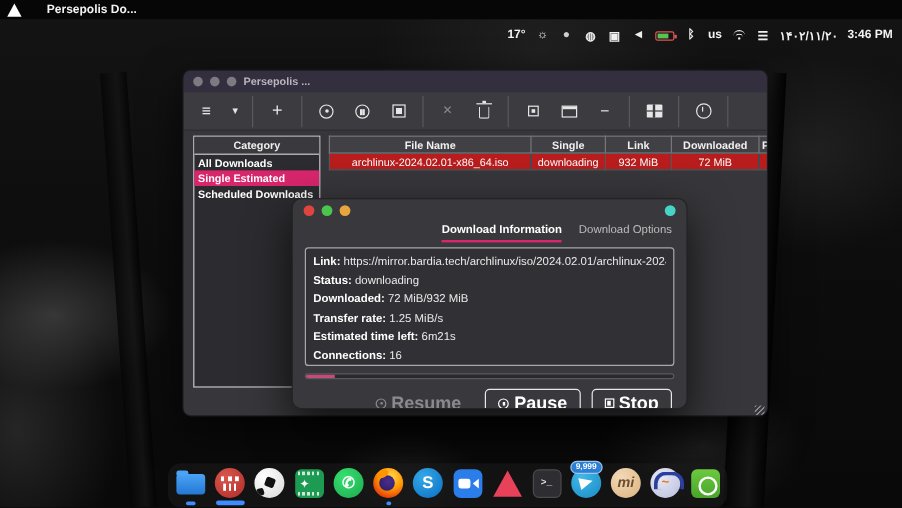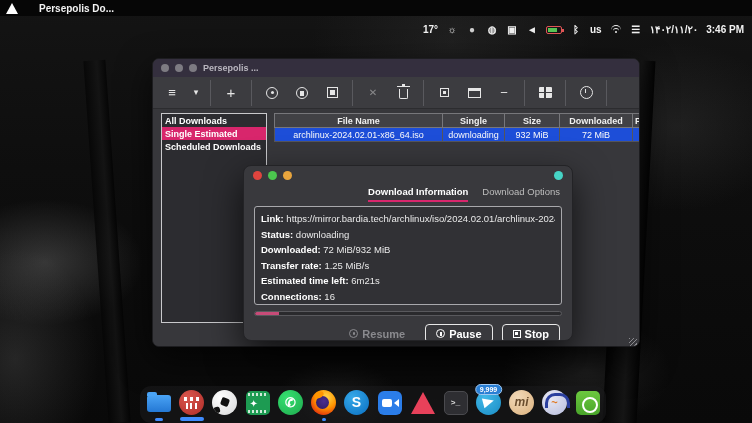--- a/index.html
+++ b/index.html
@@ -89,21 +89,21 @@
     position:absolute; left:8px; top:4px; width:106px; height:210px;
     background:#2c2c30; border:1px solid #c9c9cc; font-size:9px;
   }
   .cat-header { text-align:center; font-weight:bold; color:#efefef; padding:2px 0; border-bottom:1px solid #c9c9cc; background:#3a3a3e; }
   .cat-item { padding:1.5px 3px; font-weight:bold; color:#fff; white-space:nowrap; }
   .cat-item.selected { background:#d8266c; }
 
   
   .dl-table { position:absolute; left:121px; top:4px; width:366px; font-size:9px; border-collapse:collapse; table-layout:fixed; }
   .dl-table th { background:#414145; color:#f0f0f0; font-weight:bold; border:1px solid #77777b; padding:1.5px 2px; }
-  .dl-table td { background:#1d4ed8; color:#fafafa; border:1px solid #55555a; padding:1.5px 2px; text-align:center; white-space:nowrap; overflow:hidden; }
+  .dl-table td { background:#b91c1c; color:#fafafa; border:1px solid #55555a; padding:1.5px 2px; text-align:center; white-space:nowrap; overflow:hidden; }
   .grip { position:absolute; right:2px; bottom:2px; width:8px; height:8px;
     background:repeating-linear-gradient(135deg, #8a8a8e 0 1px, transparent 1px 3px); }
 
   
   .dialog {
     position:absolute; left:243px; top:165px; width:330px; height:176px;
     background:#39393d; border-radius:8px; box-shadow:0 14px 36px rgba(0,0,0,.7);
     z-index:20; overflow:hidden; border:1px solid #232326;
   }
   .dlg-titlebar { height:18px; display:flex; align-items:center; gap:6px; padding:0 9px; }
@@ -116,21 +116,21 @@
   .info-box {
     margin:4px 10px 0 10px; height:99px; background:#313135;
     border:1px solid #a8a8ac; border-radius:3px; padding:4px 6px;
     font-size:9.5px; line-height:15.5px; color:#eaeaea;
   }
   .info-line { white-space:nowrap; overflow:hidden; }
   .info-line b { color:#fff; }
   .dlg-progress { margin:6px 10px 0 10px; height:5px; background:#2a2a2d; border:1px solid #59595d; border-radius:3px; overflow:hidden; }
   .dlg-progress .fill { height:100%; background:#c74b78; border-radius:3px 0 0 3px; }
   .dlg-buttons { display:flex; justify-content:flex-end; align-items:center; gap:9px; padding:8px 12px 0 0; font-size:9.5px; font-weight:bold; }
-  .dlg-btn { display:inline-flex; align-items:center; gap:4px; border:1.4px solid #e8e8e8; border-radius:4px; padding:2.5px 10px; color:#fff; background:transparent; font-weight:bold; font-size:11px; font-family:"Liberation Sans",sans-serif; }
+  .dlg-btn { display:inline-flex; align-items:center; gap:4px; border:1.4px solid #e8e8e8; border-radius:4px; padding:2.5px 10px; color:#fff; background:transparent; font-weight:bold; font-size:15px; font-family:"Liberation Sans",sans-serif; }
   .dlg-btn.disabled { border-color:transparent; color:#8a8a8e; }
   .mini-circ { width:9px; height:9px; border:1.2px solid currentColor; border-radius:50%; position:relative; display:inline-block; }
   .mini-circ.play::after{ content:""; position:absolute; left:2.4px; top:2.4px; width:2.2px; height:2.2px; background:currentColor; border-radius:50%; }
   .mini-circ.pause::before,.mini-circ.pause::after{ content:""; position:absolute; top:2px; width:1.1px; height:3.6px; background:currentColor; }
   .mini-circ.pause::before{ left:2.4px;} .mini-circ.pause::after{ right:2.4px;}
   .mini-sq { width:8px; height:8px; border:1.2px solid currentColor; position:relative; display:inline-block; }
   .mini-sq::after{ content:""; position:absolute; inset:1.2px; background:currentColor; }
 
   
   .dock {
@@ -265,38 +265,39 @@
       </span>
     <span class="tb-sep"></span>
     <span class="tb-btn">
         <span class="i-clock"></span>
       </span>
     <span class="tb-sep"></span>
   </div>
 
   <div class="mw-body">
     <div class="cat-panel">
+      <div class="cat-header">Category</div>
       <div class="cat-item">All Downloads</div>
       <div class="cat-item selected">Single Estimated</div>
       <div class="cat-item">Scheduled Downloads</div>
     </div>
 
     <table class="dl-table">
       <colgroup>
         <col style="width:168px">
           <col style="width:62px">
           <col style="width:55px">
           <col style="width:73px">
           <col style="width:8px">
       </colgroup>
       <thead>
         <tr>
           <th>File Name</th>
           <th>Single</th>
-          <th>Size</th>
+          <th>Link</th>
           <th>Downloaded</th>
           <th>P</th>
         </tr>
       </thead>
       <tbody>
         <tr>
           <td>archlinux-2024.02.01-x86_64.iso</td>
           <td>downloading</td>
           <td>932 MiB</td>
           <td>72 MiB</td>

